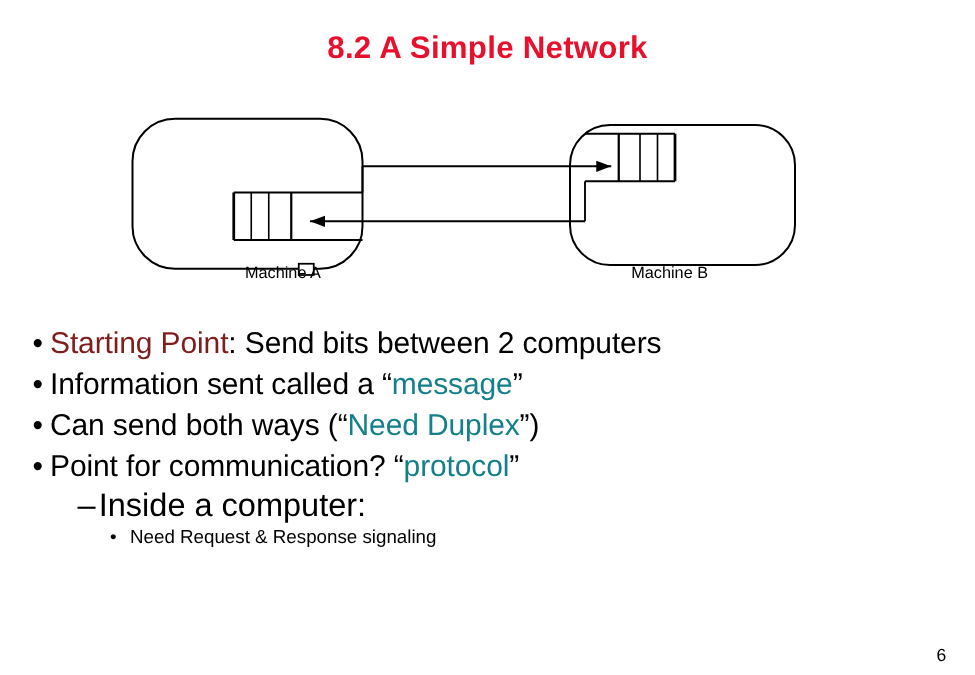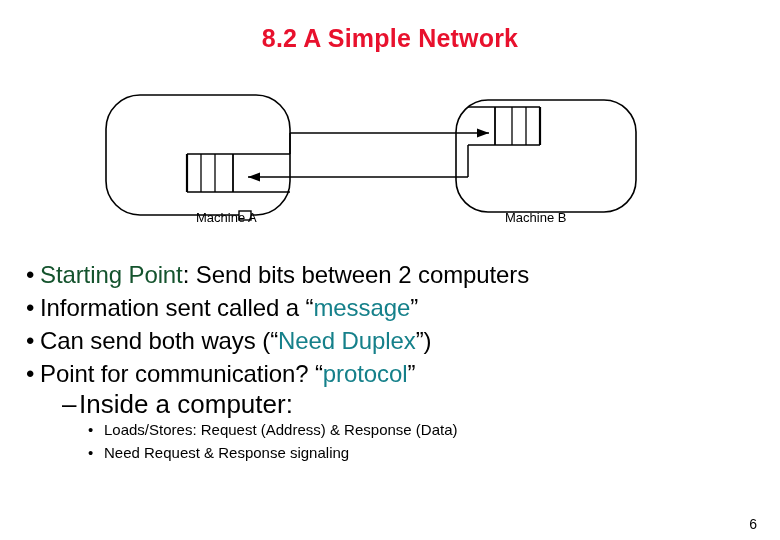--- a/index.html
+++ b/index.html
@@ -147,22 +147,21 @@
 
       <line x1="468" y1="63" x2="468" y2="95" stroke="#000000" stroke-width="1.5"></line>
     </g>
 
     <text x="196" y="140" font-family="Liberation Sans, sans-serif" font-size="13" fill="#000000">Machine A</text>
     <text x="505" y="140" font-family="Liberation Sans, sans-serif" font-size="13" fill="#000000">Machine B</text>
   </svg>
 </div>
 
 <div class="bullets">
-    <div class="b1"><span class="dot">•</span><span class="hl" style="color: #14532d;">Starting Point</span><span>: Send bits between 2 computers</span></div>
+    <div class="b1"><span class="dot">•</span><span class="hl" style="color: #7f1d1d;">Starting Point</span><span>: Send bits between 2 computers</span></div>
     <div class="b1"><span class="dot">•</span><span>Information sent called a “</span><span class="hl" style="color: rgb(21, 128, 138);">message</span><span>”</span></div>
     <div class="b1"><span class="dot">•</span><span>Can send both ways (“</span><span class="hl" style="color: rgb(21, 128, 138);">Need Duplex</span><span>”)</span></div>
     <div class="b1"><span class="dot">•</span><span>Point for communication? “</span><span class="hl" style="color: rgb(21, 128, 138);">protocol</span><span>”</span></div>
     <div class="b2"><span class="dash">–</span><span>Inside a computer:</span></div>
-    <div class="b3"><span class="dot">•</span><span>Loads/Stores: Request (Address) &amp; Response (Data)</span></div>
     <div class="b3"><span class="dot">•</span><span>Need Request &amp; Response signaling</span></div>
   </div>
 
 <div class="page-number">6</div>
 
 </body></html>

